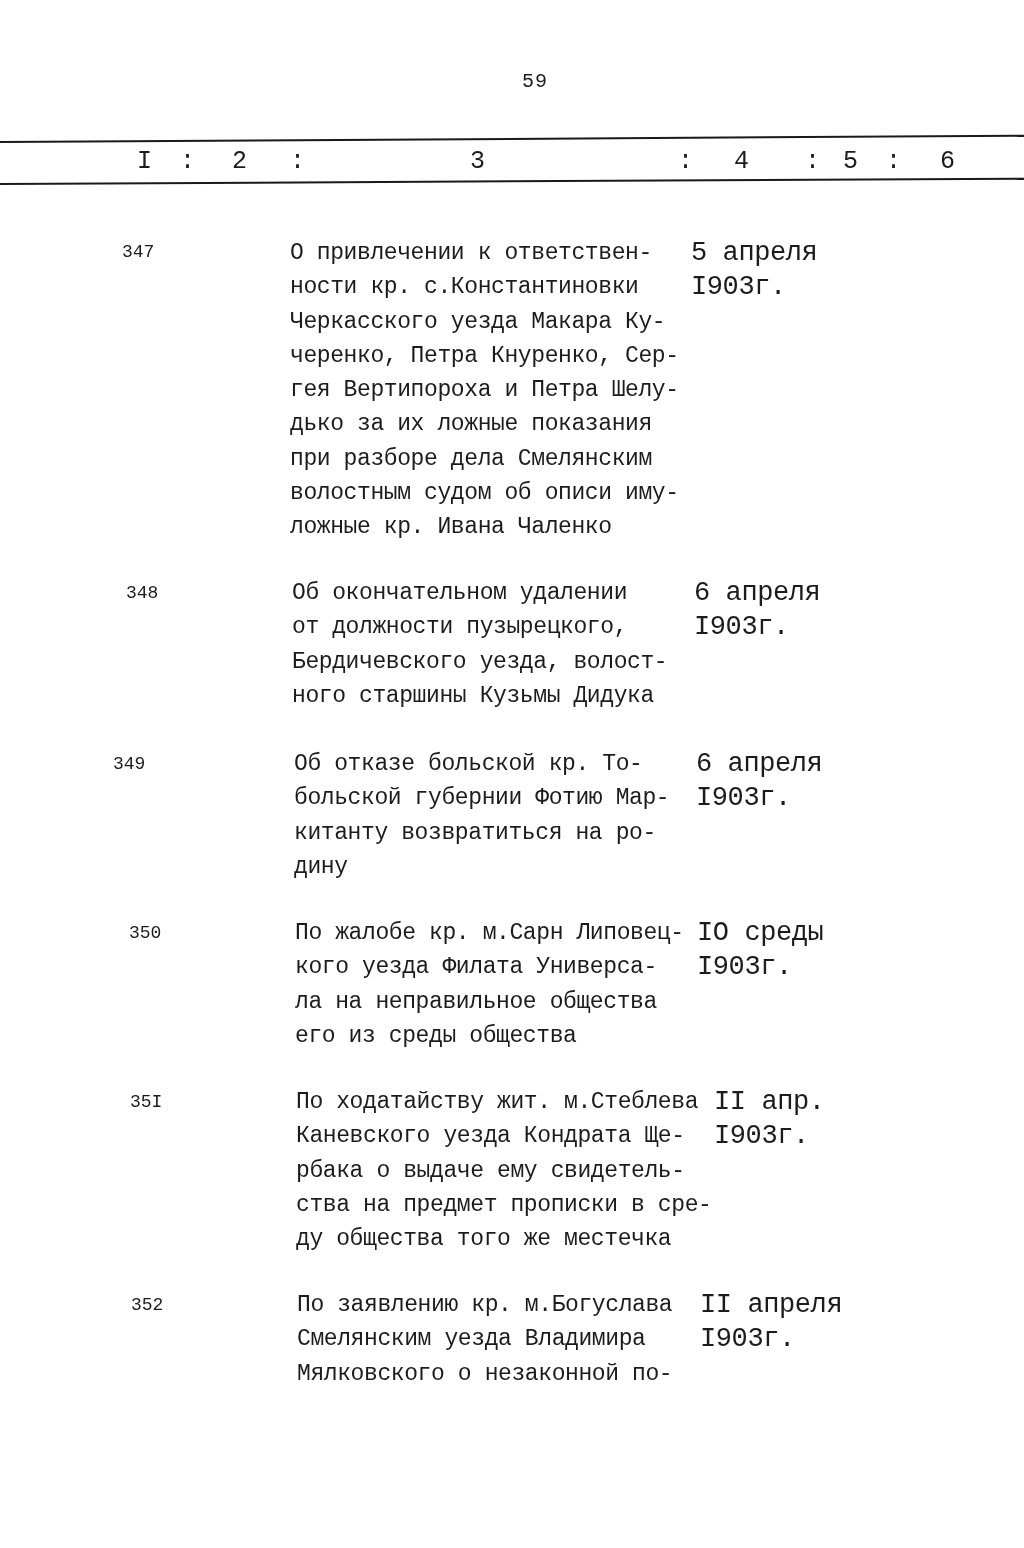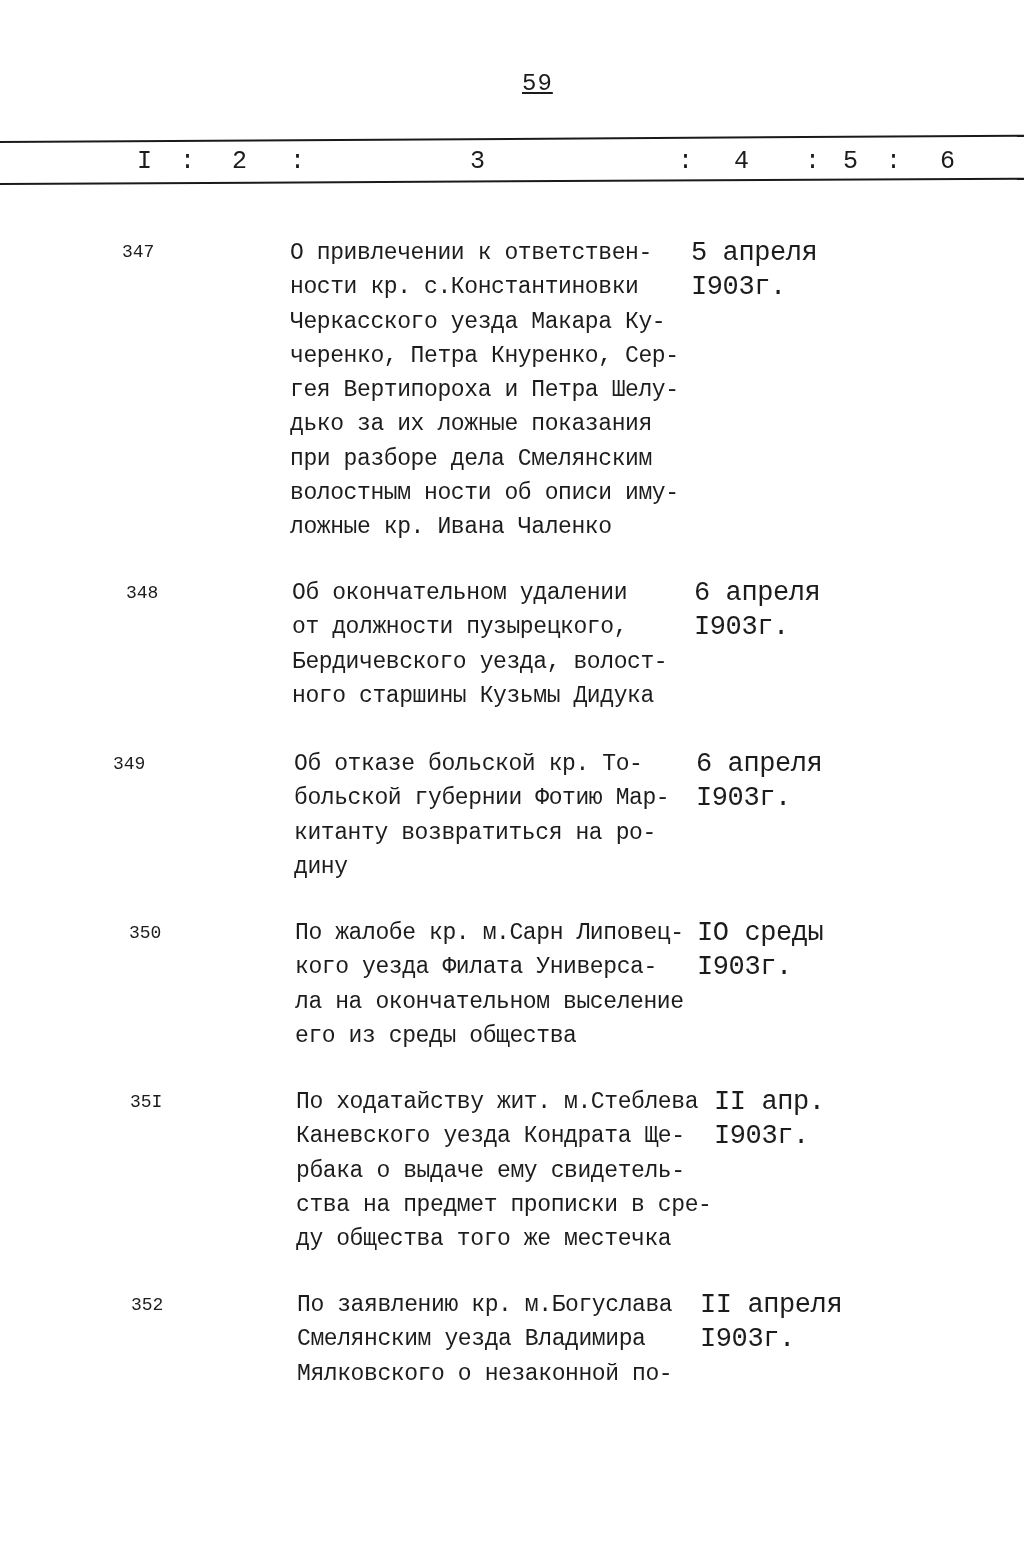--- a/index.html
+++ b/index.html
@@ -12,23 +12,22 @@
       height: 1548px;
       position: relative;
       overflow: hidden;
       font-family: "Liberation Mono", "DejaVu Sans Mono", monospace;
       color: #1c1c1c;
     }
     .page-number {
       position: absolute;
       top: 70px;
       left: 522px;
-      font-size: 24px;
+      font-size: 20px;
       letter-spacing: 1px;
-      text-decoration: underline;
     }
     .rule {
       position: absolute;
       left: 0;
       height: 2px;
       background: #1a1a1a;
     }
     .rule-top { top: 141px; width: 1024px; transform: rotate(-0.35deg); transform-origin: left; }
     .rule-bottom { top: 183px; width: 1024px; transform: rotate(-0.3deg); transform-origin: left; }
     .col-header {
@@ -80,21 +79,21 @@
 
 <div>
   <div class="entry-num" style="left:122px; top:242px">347</div>
   <div class="entry-text" style="left:290px; top:236px"><span>О привлечении к ответствен-</span>
 <span>ности кр. с.Константиновки</span>
 <span>Черкасского уезда Макара Ку-</span>
 <span>черенко, Петра Кнуренко, Сер-</span>
 <span>гея Вертипороха и Петра Шелу-</span>
 <span>дько за их ложные показания</span>
 <span>при разборе дела Смелянским</span>
-<span>волостным ности об описи иму-</span>
+<span>волостным судом об описи иму-</span>
 <span>ложные кр. Ивана Чаленко</span></div>
   <div class="entry-date" style="left:691px; top:236px"><span>5 апреля</span>
 <span>I903г.</span></div>
 </div>
 
 <div>
   <div class="entry-num" style="left:126px; top:583px">348</div>
   <div class="entry-text" style="left:292px; top:576px"><span>Об окончательном удалении</span>
 <span>от должности пузырецкого,</span>
 <span>Бердичевского уезда, волост-</span>
@@ -110,21 +109,21 @@
 <span>китанту возвратиться на ро-</span>
 <span>дину</span></div>
   <div class="entry-date" style="left:696px; top:747px"><span>6 апреля</span>
 <span>I903г.</span></div>
 </div>
 
 <div>
   <div class="entry-num" style="left:129px; top:923px">350</div>
   <div class="entry-text" style="left:295px; top:916px"><span>По жалобе кр. м.Сарн Липовец-</span>
 <span>кого уезда Филата Универса-</span>
-<span>ла на окончательном выселение</span>
+<span>ла на неправильное общества</span>
 <span>его из среды общества</span></div>
   <div class="entry-date" style="left:697px; top:916px"><span>IO среды</span>
 <span>I903г.</span></div>
 </div>
 
 <div>
   <div class="entry-num" style="left:130px; top:1092px">35I</div>
   <div class="entry-text" style="left:296px; top:1085px"><span>По ходатайству жит. м.Стеблева</span>
 <span>Каневского уезда Кондрата Ще-</span>
 <span>рбака о выдаче ему свидетель-</span>

